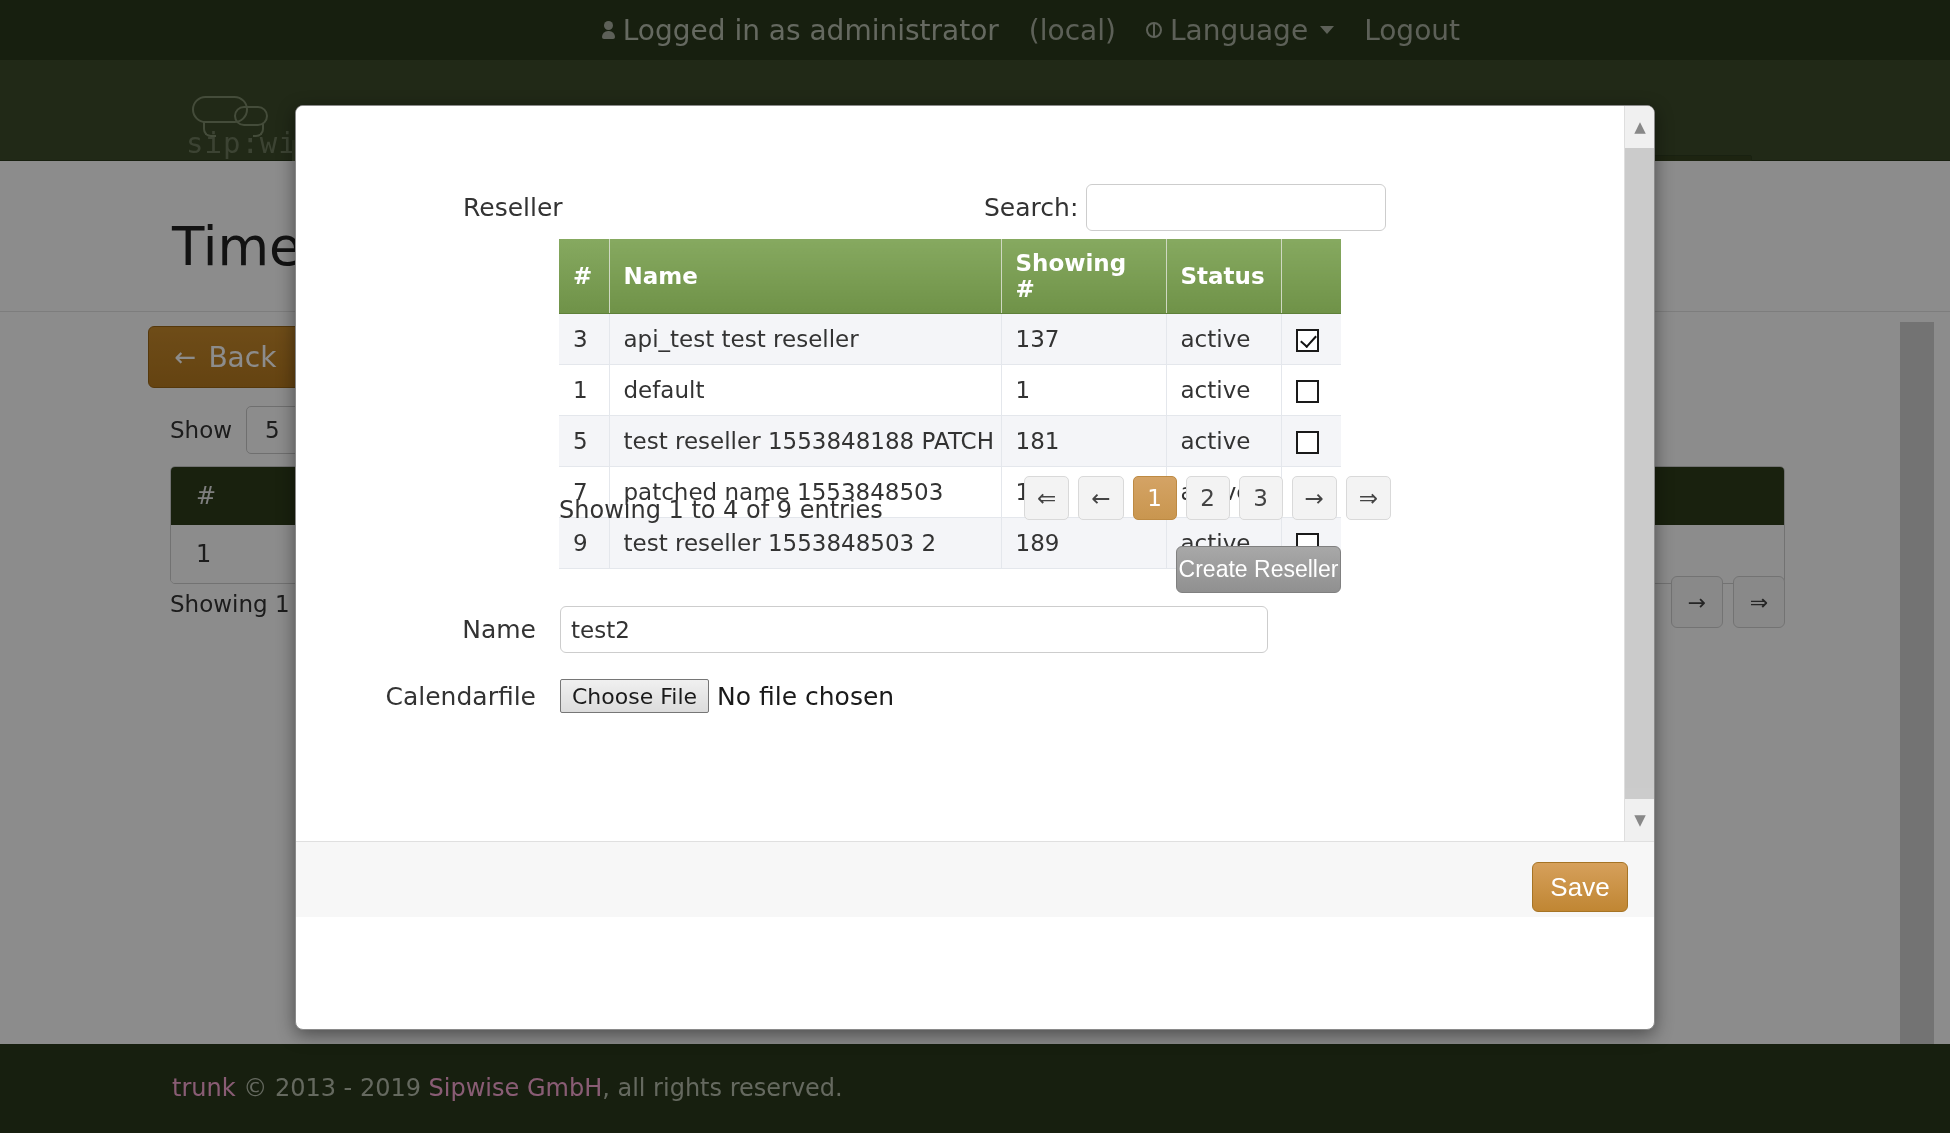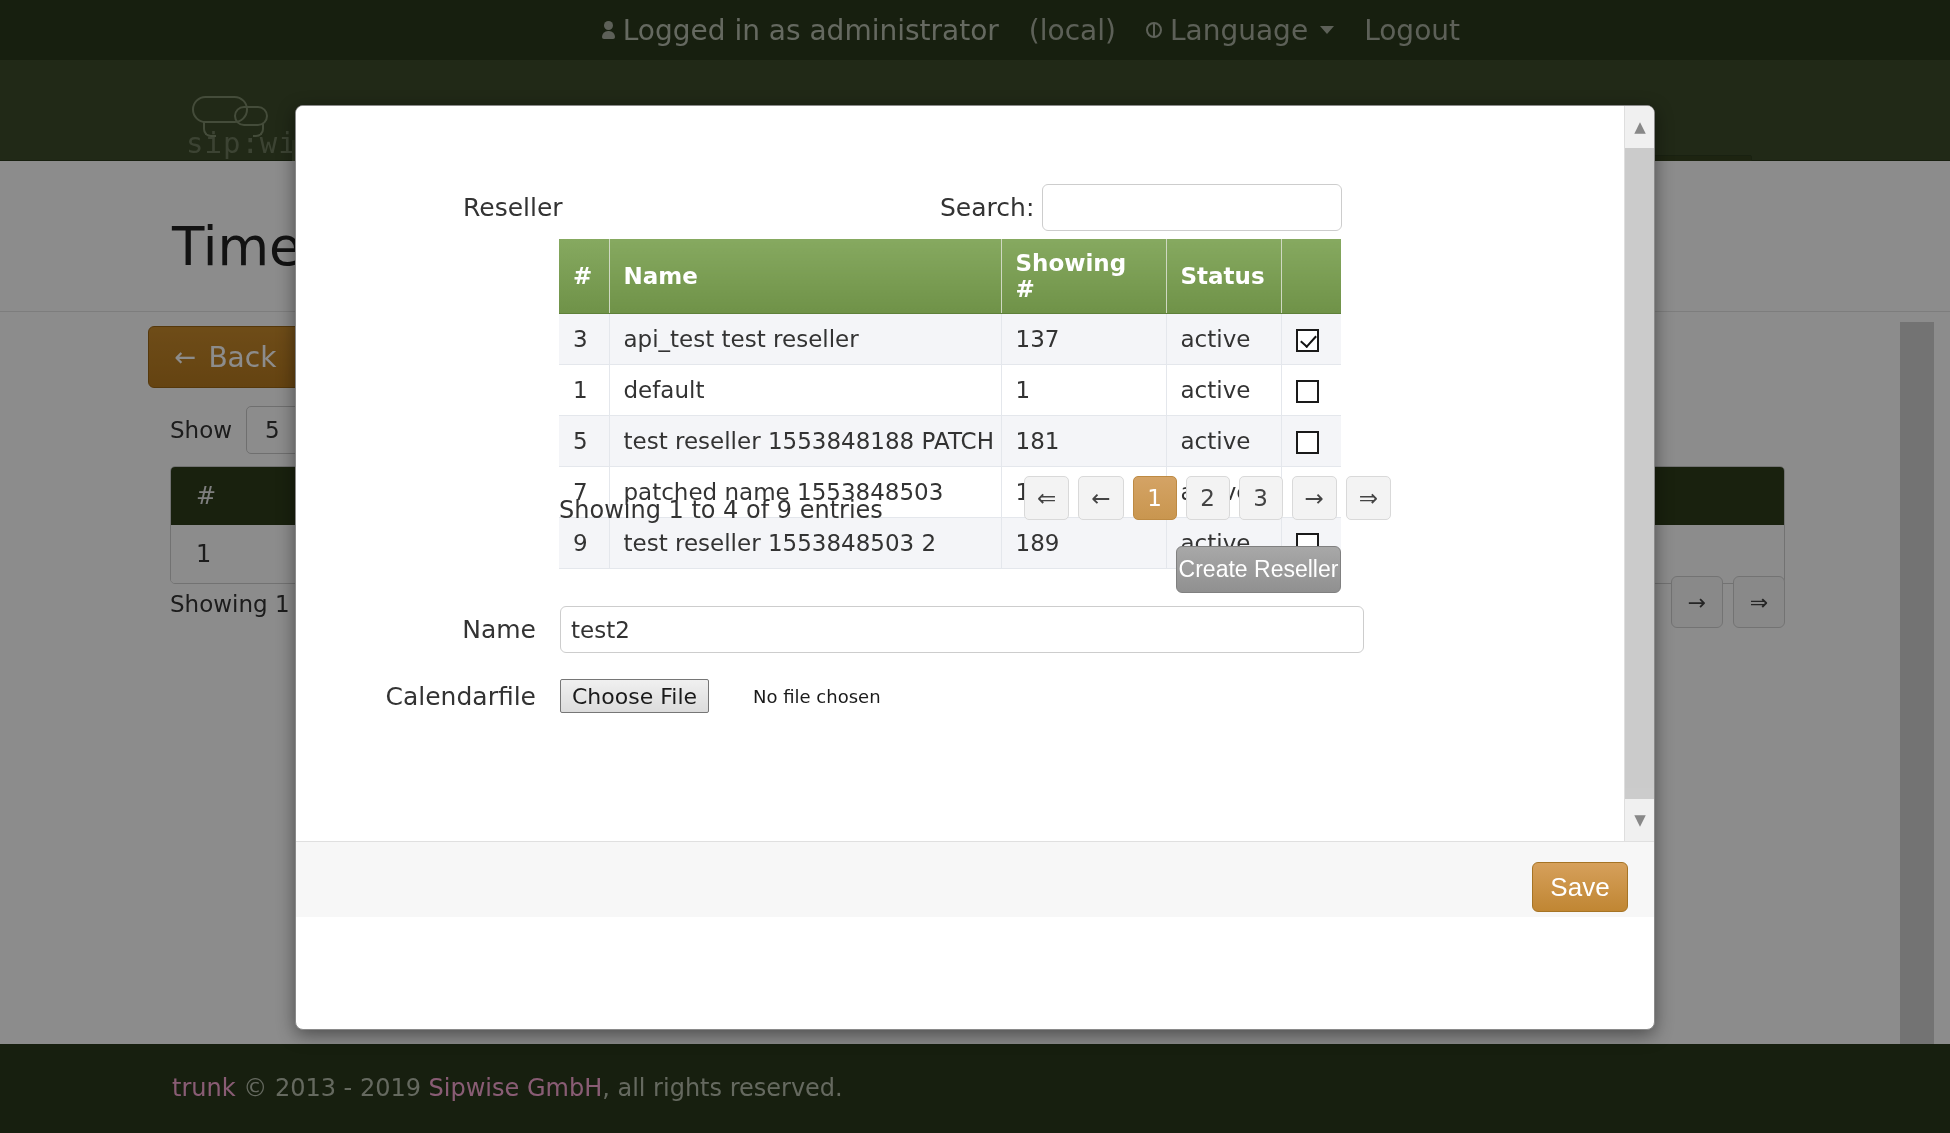--- a/index.html
+++ b/index.html
@@ -261,21 +261,21 @@
     position: absolute; left: 0; top: 42px;
     width: 30px; height: 640px;
     background: #cbcbcb;
   }
 
   .reseller-label {
     position: absolute; left: 167px; top: 87px;
     font-size: 25px; color: #333;
   }
   .search-wrap {
-    position: absolute; left: 644px; top: 78px;
+    position: absolute; left: 688px; top: 78px;
     display: flex; align-items: center; gap: 8px;
   }
   .search-label { font-size: 25px; color: #333; }
   .search-input {
     width: 300px; height: 47px;
     border: 1px solid #cdcdcd; border-radius: 6px;
     background: #fff;
     font-size: 22px; padding: 0 10px;
     font-family: "DejaVu Sans", sans-serif;
     color: #333;
@@ -365,41 +365,41 @@
     cursor: pointer;
   }
 
   .field-row { position: absolute; display: flex; align-items: center; }
   .field-label {
     width: 250px; text-align: right; padding-right: 24px;
     font-size: 25px; color: #333;
   }
   .name-row { left: 14px; top: 500px; }
   .name-input {
-    width: 804px; height: 47px;
+    width: 708px; height: 47px;
     border: 1px solid #cdcdcd; border-radius: 6px;
     background: #fff; color: #333;
     font-size: 23px; padding: 0 10px;
     font-family: "DejaVu Sans", sans-serif;
   }
   .cal-row { left: 14px; top: 573px; }
   .file-wrap { display: flex; align-items: center; gap: 8px; }
   .choose-file-btn {
     height: 34px;
     padding: 0 11px;
     border: 1px solid #767676;
     background: linear-gradient(to bottom, #f0f0f0, #dcdcdc);
     color: #1a1a1a;
     font-size: 22px;
     border-radius: 2px;
     display: flex; align-items: center;
     cursor: pointer;
     font-family: "DejaVu Sans", sans-serif;
   }
-  .no-file-text { font-size: 18px; color: #1a1a1a; margin-left: 36px; }
+  .no-file-text { font-size: 25px; color: #1a1a1a; }
 
   .modal-footer {
     position: relative;
     height: 76px;
     background: #f7f7f7;
     border-top: 1px solid #e0e0e0;
   }
   .save-btn {
     position: absolute; right: 26px; top: 20px;
     width: 96px; height: 50px;

